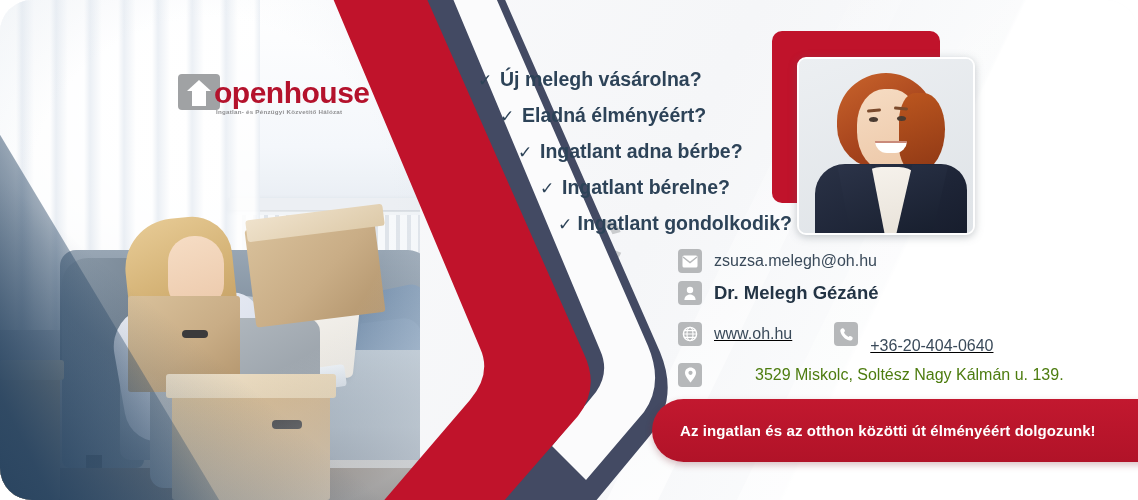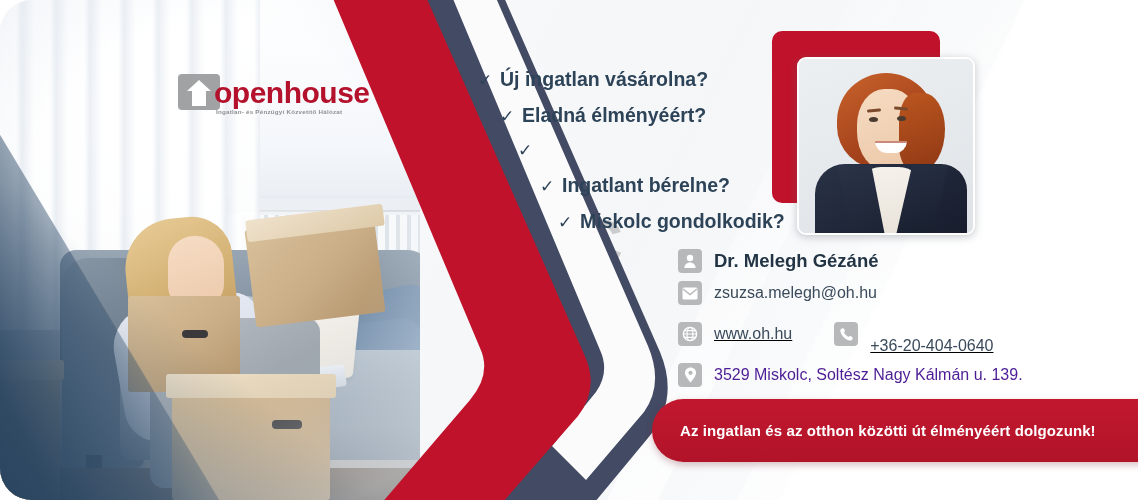--- a/index.html
+++ b/index.html
@@ -375,21 +375,21 @@
     flex: 0 0 auto;
     display: flex; align-items: center; justify-content: center;
   }
   .cicon svg { display: block; }
   .ctext {
     color: #3a4a5a;
     font-size: 16px;
     white-space: nowrap;
   }
   .cname { font-size: 18.5px; font-weight: bold; color: #233445; }
-  .caddr { color: #4c1d95; font-size: 16px; }
+  .caddr { color: #4d7c0f; font-size: 16px; margin-left: 41px; }
   .crow-inline { display: flex; align-items: center; text-decoration: underline; }
   .crow-inline .second { display: flex; align-items: center; margin-left: 42px; }
 
   
   .slogan {
     position: absolute; left: 652px; top: 399px;
     width: 500px; height: 63px;
     background: linear-gradient(180deg,#c2182f 0%, #b11328 100%);
     border-radius: 32px 0 0 32px;
     box-shadow: 0 3px 7px rgba(120,30,40,.28);
@@ -501,36 +501,37 @@
         <circle cx="569" cy="358" r="5.5"></circle>
           <circle cx="577" cy="379" r="5.5"></circle>
         <circle cx="585" cy="400" r="5.5"></circle>
       </g>
     </svg>
   </div>
 
   <div class="bullets">
     <div class="bullet bullet-1">
       <span class="check">✓</span>
-      <span>Új ingatlan vásárolna?</span>
+      <span>Új melegh vásárolna?</span>
     </div>
     <div class="bullet bullet-2">
       <span class="check">✓</span>
       <span>Eladná élményéért?</span>
     </div>
     <div class="bullet bullet-3">
       <span class="check">✓</span>
+      <span>Ingatlant adna bérbe?</span>
     </div>
     <div class="bullet bullet-4">
       <span class="check">✓</span>
       <span>Ingatlant bérelne?</span>
     </div>
     <div class="bullet bullet-5">
       <span class="check">✓</span>
-      <span>Miskolc gondolkodik?</span>
+      <span>Ingatlant gondolkodik?</span>
     </div>
   </div>
 
   <div class="portrait-wrap">
     <div class="portrait-red"></div>
     <div class="portrait-frame">
       <div class="p-bg"></div>
       <div class="p-hair"></div>
       <div class="p-face"></div>
       <div class="p-hair-r"></div>
@@ -543,36 +544,36 @@
       <div class="p-shirt"></div>
       <div class="p-lapel-l"></div>
       <div class="p-lapel-r"></div>
     </div>
   </div>
 
   <div class="contacts">
 
     <div class="crow">
       <span class="cicon">
+        <svg width="16" height="13" viewBox="0 0 16 13">
+            <rect x="0.5" y="0.5" width="15" height="12" rx="1.5" fill="#fff"></rect>
+            <path d="M1 2 L8 7.5 L15 2" stroke="#b6b8ba" stroke-width="1.4" fill="none"></path>
+          </svg>
+      </span>
+      <a class="ctext" href="#" style="text-decoration:none;color:#3a4a5a;">zsuzsa.melegh@oh.hu</a>
+    </div>
+
+    <div class="crow">
+      <span class="cicon">
         <svg width="16" height="16" viewBox="0 0 16 16">
             <circle cx="8" cy="5" r="3.2" fill="#fff"></circle>
             <path d="M2.4 15c0-3.4 2.5-5.6 5.6-5.6S13.6 11.6 13.6 15z" fill="#fff"></path>
           </svg>
       </span>
       <span class="ctext cname">Dr. Melegh Gézáné</span>
-    </div>
-
-    <div class="crow">
-      <span class="cicon">
-        <svg width="16" height="13" viewBox="0 0 16 13">
-            <rect x="0.5" y="0.5" width="15" height="12" rx="1.5" fill="#fff"></rect>
-            <path d="M1 2 L8 7.5 L15 2" stroke="#b6b8ba" stroke-width="1.4" fill="none"></path>
-          </svg>
-      </span>
-      <a class="ctext" href="#" style="text-decoration:none;color:#3a4a5a;">zsuzsa.melegh@oh.hu</a>
     </div>
 
     <div class="crow crow-inline">
       <span class="cicon">
         <svg width="16" height="16" viewBox="0 0 16 16">
             <circle cx="8" cy="8" r="6.6" fill="none" stroke="#fff" stroke-width="1.4"></circle>
             <ellipse cx="8" cy="8" rx="3" ry="6.6" fill="none" stroke="#fff" stroke-width="1.2"></ellipse>
             <path d="M1.6 8 H14.4 M2.6 4.6 H13.4 M2.6 11.4 H13.4" stroke="#fff" stroke-width="1.1"></path>
           </svg>
       </span>

